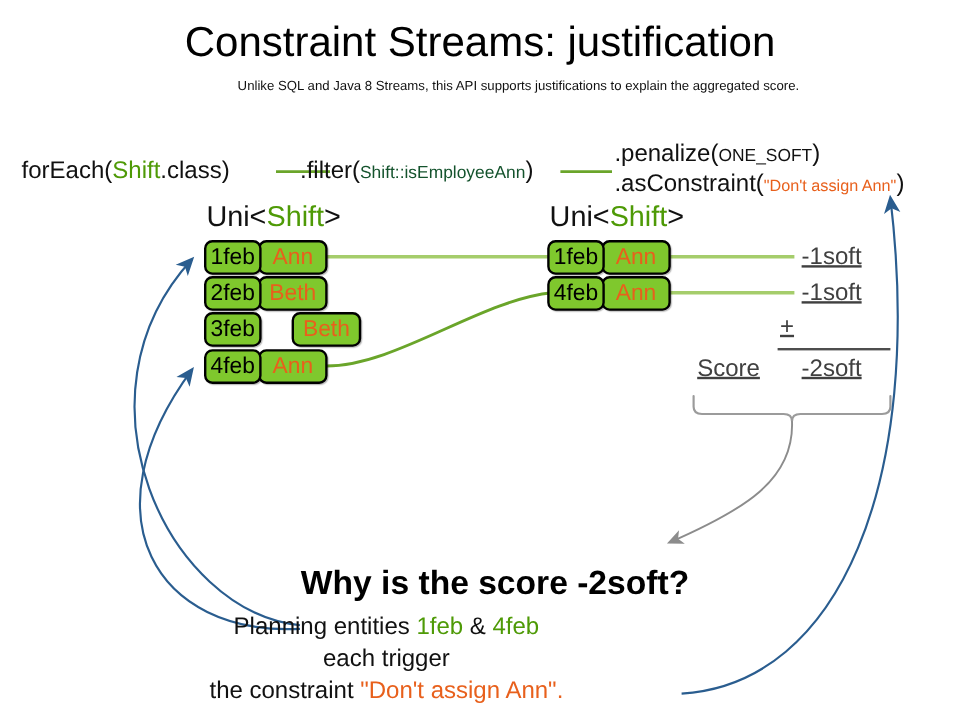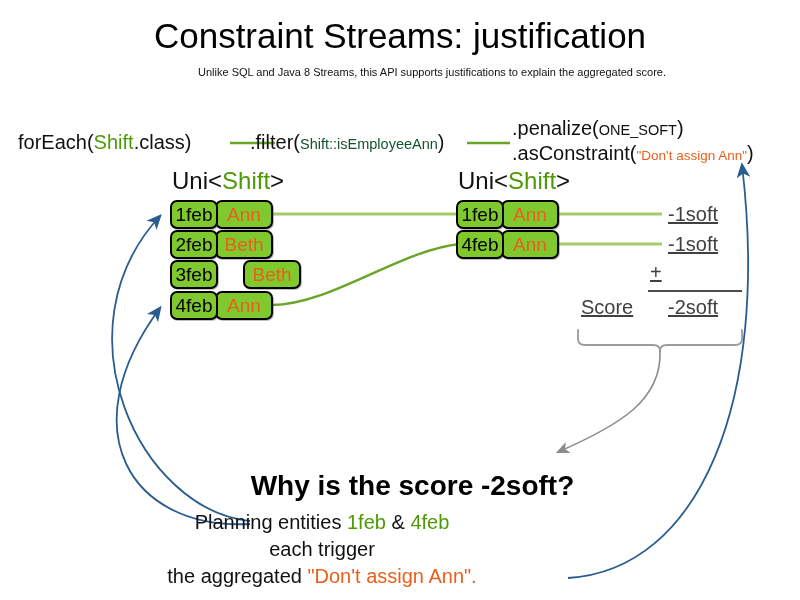--- a/index.html
+++ b/index.html
@@ -244,15 +244,15 @@
   <div class="abs" id="sum-rule"></div>
   <div class="abs score-text" id="score-label">Score</div>
   <div class="abs score-text" id="score-total">-2soft</div>
 
   <div class="abs" id="question">Why is the score -2soft?</div>
 
   <div class="abs explain" id="explain-1"><span>Planning entities </span><span class="ent">1feb</span><span> &amp; </span><span class="ent">4feb</span></div>
 
   <div class="abs explain" id="explain-2">each trigger</div>
 
-  <div class="abs explain" id="explain-3"><span>the aggregated </span><span class="str">"Don't assign Ann".</span></div>
+  <div class="abs explain" id="explain-3"><span>the constraint </span><span class="str">"Don't assign Ann".</span></div>
 
 </div>
 
 </body></html>

